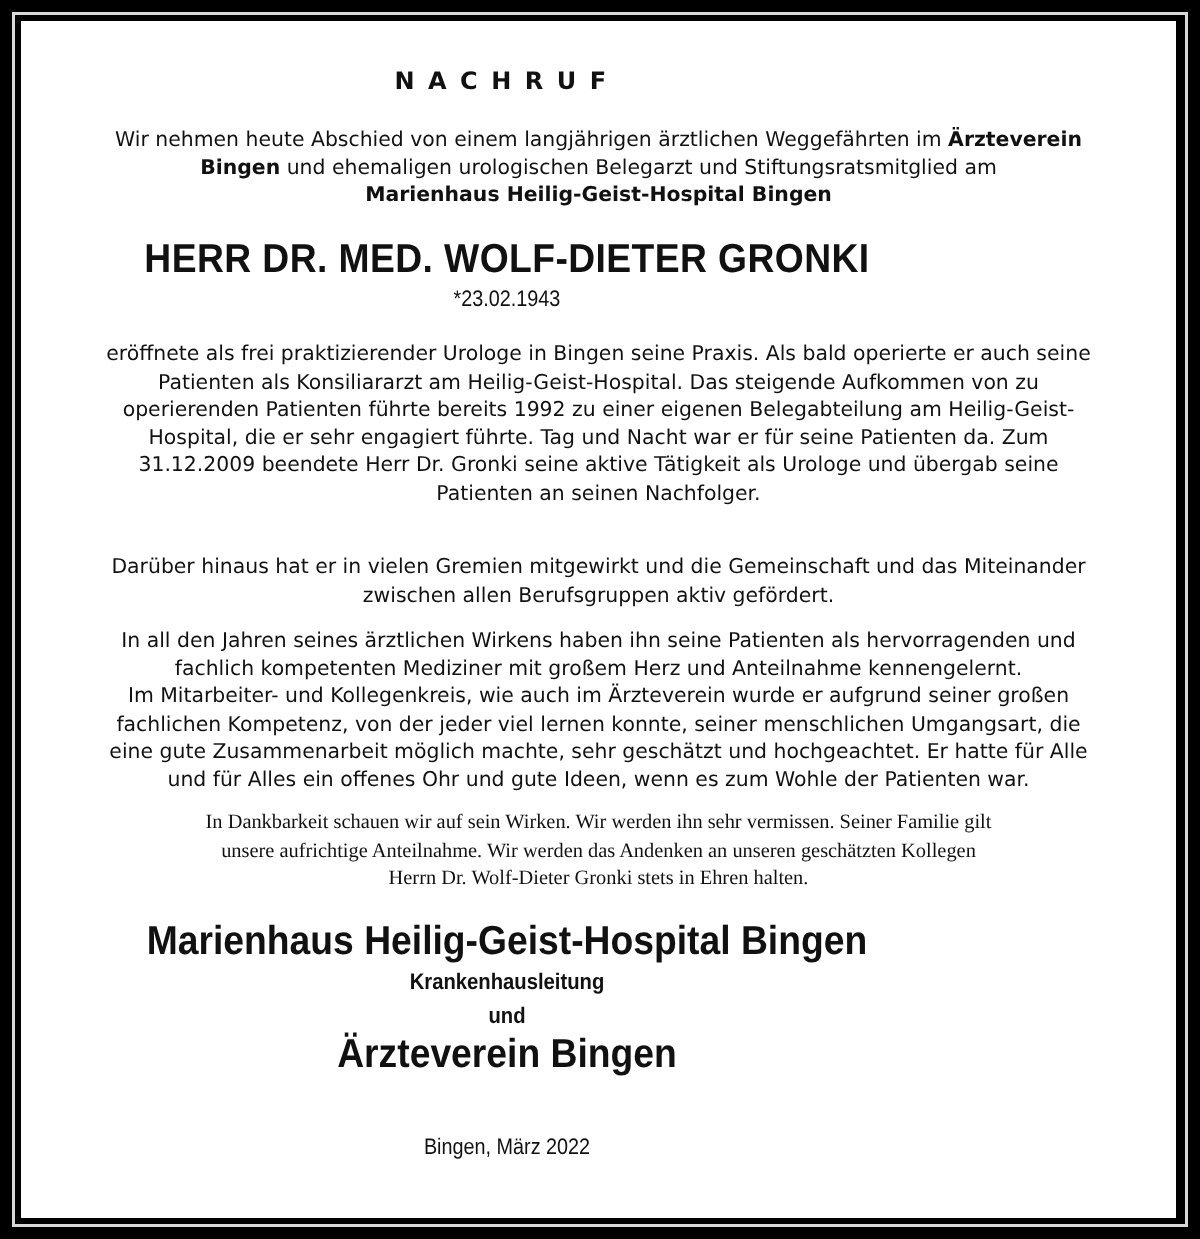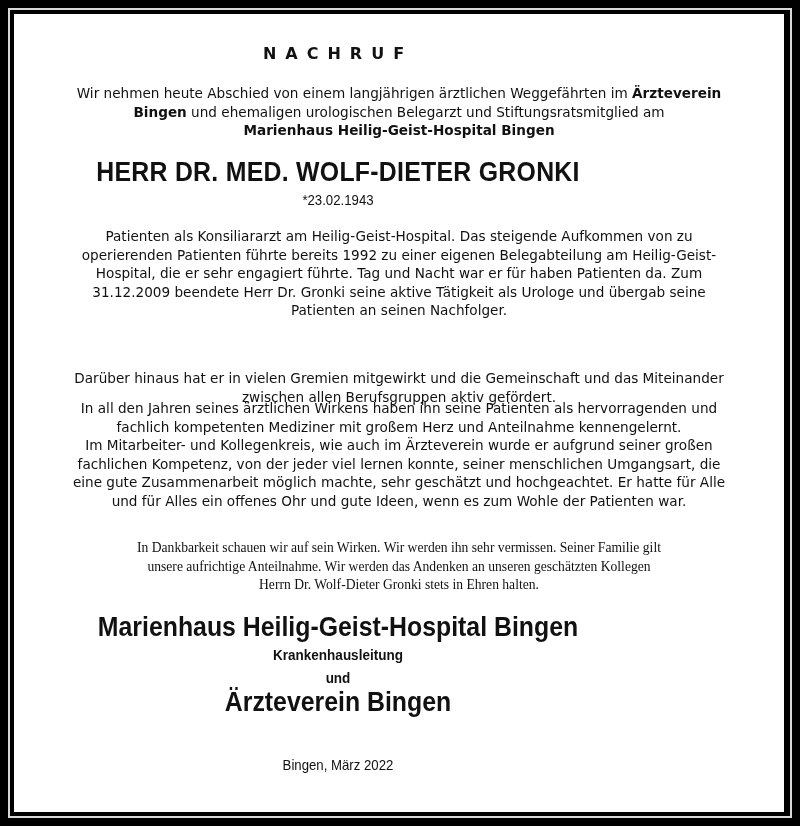--- a/index.html
+++ b/index.html
@@ -39,21 +39,21 @@
       position: absolute; left: 0; width: 100%; top: 177px;
       font-family: "Liberation Sans", sans-serif; font-size: 15px;
       transform: scaleX(0.88);
     }
     .para {
       position: absolute; left: 20px; width: 730px;
       font-size: 13.6px; line-height: 18.5px;
     }
     .p1 { top: 213px; }
     .p2 { top: 355px; }
-    .p3 { top: 385px; }
+    .p3 { top: 404px; }
     .p4 { top: 525px; left: 20px; font-family: Liberation Serif, serif; }
     .org1 {
       position: absolute; left: 0; width: 100%; top: 598px;
       font-family: "Liberation Sans", sans-serif; font-weight: bold;
       font-size: 27px; transform: scaleX(0.92);
     }
     .sub1 {
       position: absolute; left: 0; width: 100%; top: 632px;
       font-family: "Liberation Sans", sans-serif; font-weight: bold;
       font-size: 15px; transform: scaleX(0.9);
@@ -88,23 +88,24 @@
     <div class="intro">
       <span class="line"><span>Wir nehmen heute Abschied von einem langjährigen ärztlichen Weggefährten im </span><b>Ärzteverein</b></span>
       <span class="line"><b>Bingen</b><span> und ehemaligen urologischen Belegarzt und Stiftungsratsmitglied am</span></span>
       <span class="line"><b>Marienhaus Heilig-Geist-Hospital Bingen</b></span>
     </div>
 
     <div class="name">HERR DR. MED. WOLF-DIETER GRONKI</div>
     <div class="birth">*23.02.1943</div>
 
     <div class="para p1">
+      <span class="line">eröffnete als frei praktizierender Urologe in Bingen seine Praxis. Als bald operierte er auch seine</span>
       <span class="line">Patienten als Konsiliararzt am Heilig-Geist-Hospital. Das steigende Aufkommen von zu</span>
       <span class="line">operierenden Patienten führte bereits 1992 zu einer eigenen Belegabteilung am Heilig-Geist-</span>
-      <span class="line">Hospital, die er sehr engagiert führte. Tag und Nacht war er für haben Patienten da. Zum</span>
+      <span class="line">Hospital, die er sehr engagiert führte. Tag und Nacht war er für seine Patienten da. Zum</span>
       <span class="line">31.12.2009 beendete Herr Dr. Gronki seine aktive Tätigkeit als Urologe und übergab seine</span>
       <span class="line">Patienten an seinen Nachfolger.</span>
     </div>
 
     <div class="para p2">
       <span class="line">Darüber hinaus hat er in vielen Gremien mitgewirkt und die Gemeinschaft und das Miteinander</span>
       <span class="line">zwischen allen Berufsgruppen aktiv gefördert.</span>
     </div>
 
     <div class="para p3">

